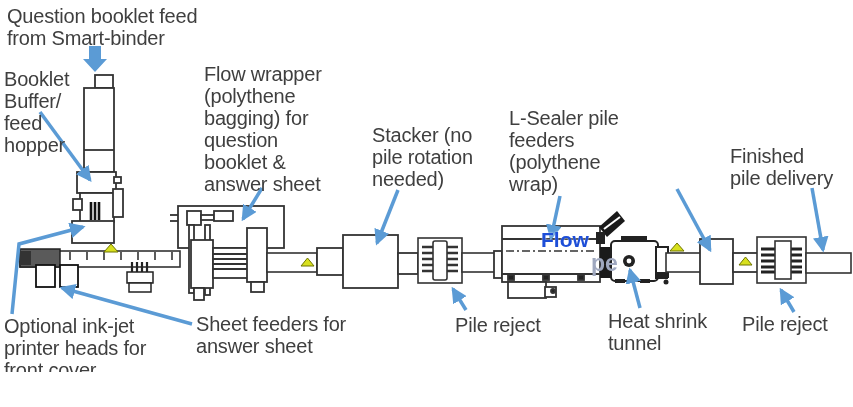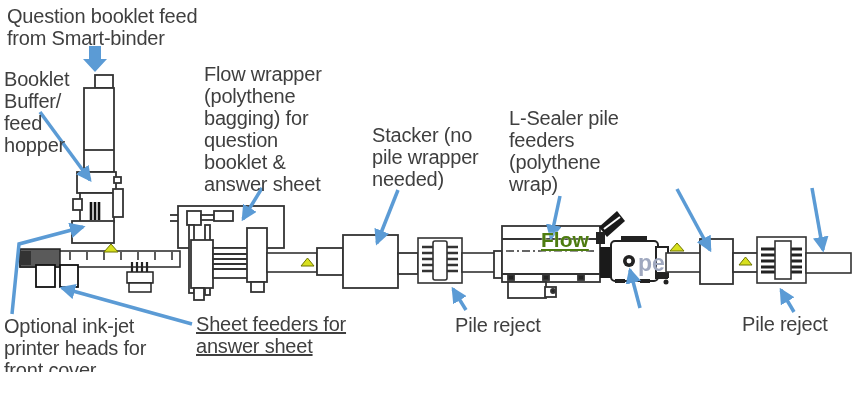--- a/index.html
+++ b/index.html
@@ -18,21 +18,21 @@
     line-height:22px;
     color:#3f3f3f;
     white-space:pre-line;
     letter-spacing:-0.2px;
   }
   .watermark{
     position:absolute;
     font-size:21px;
     font-weight:bold;
   }
-  .wm-flow{color:#4d7c0f; text-shadow:0 0 2px #ffffff;text-decoration:underline;}
+  .wm-flow{color:#1d4ed8; text-shadow:0 0 2px #ffffff;}
   .wm-pe{color:#9fa8bf; font-size:23px;}
 </style>
 </head>
 <body>
 
 <div id="stage">
 
   <svg id="machines" width="853" height="407" viewBox="0 0 853 407">
     <defs>
       <marker id="ah" viewBox="0 0 6 6" refX="5" refY="3" markerWidth="4.5" markerHeight="4.5" orient="auto-start-reverse">
@@ -201,31 +201,35 @@
 Buffer/
 feed
 hopper</div>
   <div class="label" style="left:204px; top:63px;">Flow wrapper
 (polythene
 bagging) for
 question
 booklet &amp;
 answer sheet</div>
   <div class="label" style="left:372px; top:124px;">Stacker (no
-pile wrapper
+pile rotation
 needed)</div>
   <div class="label" style="left:509px; top:107px;">L-Sealer pile
 feeders
 (polythene
 wrap)</div>
+  <div class="label" style="left:730px; top:145px;">Finished
+pile delivery</div>
   <div class="label" style="left:4px; top:315px;">Optional ink-jet
 printer heads for
 front cover
 personalisation</div>
-  <div class="label" style="left:196px; top:313px;text-decoration:underline;">Sheet feeders for
+  <div class="label" style="left:196px; top:313px;">Sheet feeders for
 answer sheet</div>
   <div class="label" style="left:455px; top:314px;">Pile reject</div>
+  <div class="label" style="left:608px; top:310px;">Heat shrink
+tunnel</div>
   <div class="label" style="left:742px; top:313px;">Pile reject</div>
 
   <div class="watermark wm-flow" style="left:541px; top:228px;">Flow</div>
-  <div class="watermark wm-pe" style="left:591px; top:250px;margin-left:47px;">pe</div>
+  <div class="watermark wm-pe" style="left:591px; top:250px;">pe</div>
 
 </div>
 
 </body></html>

